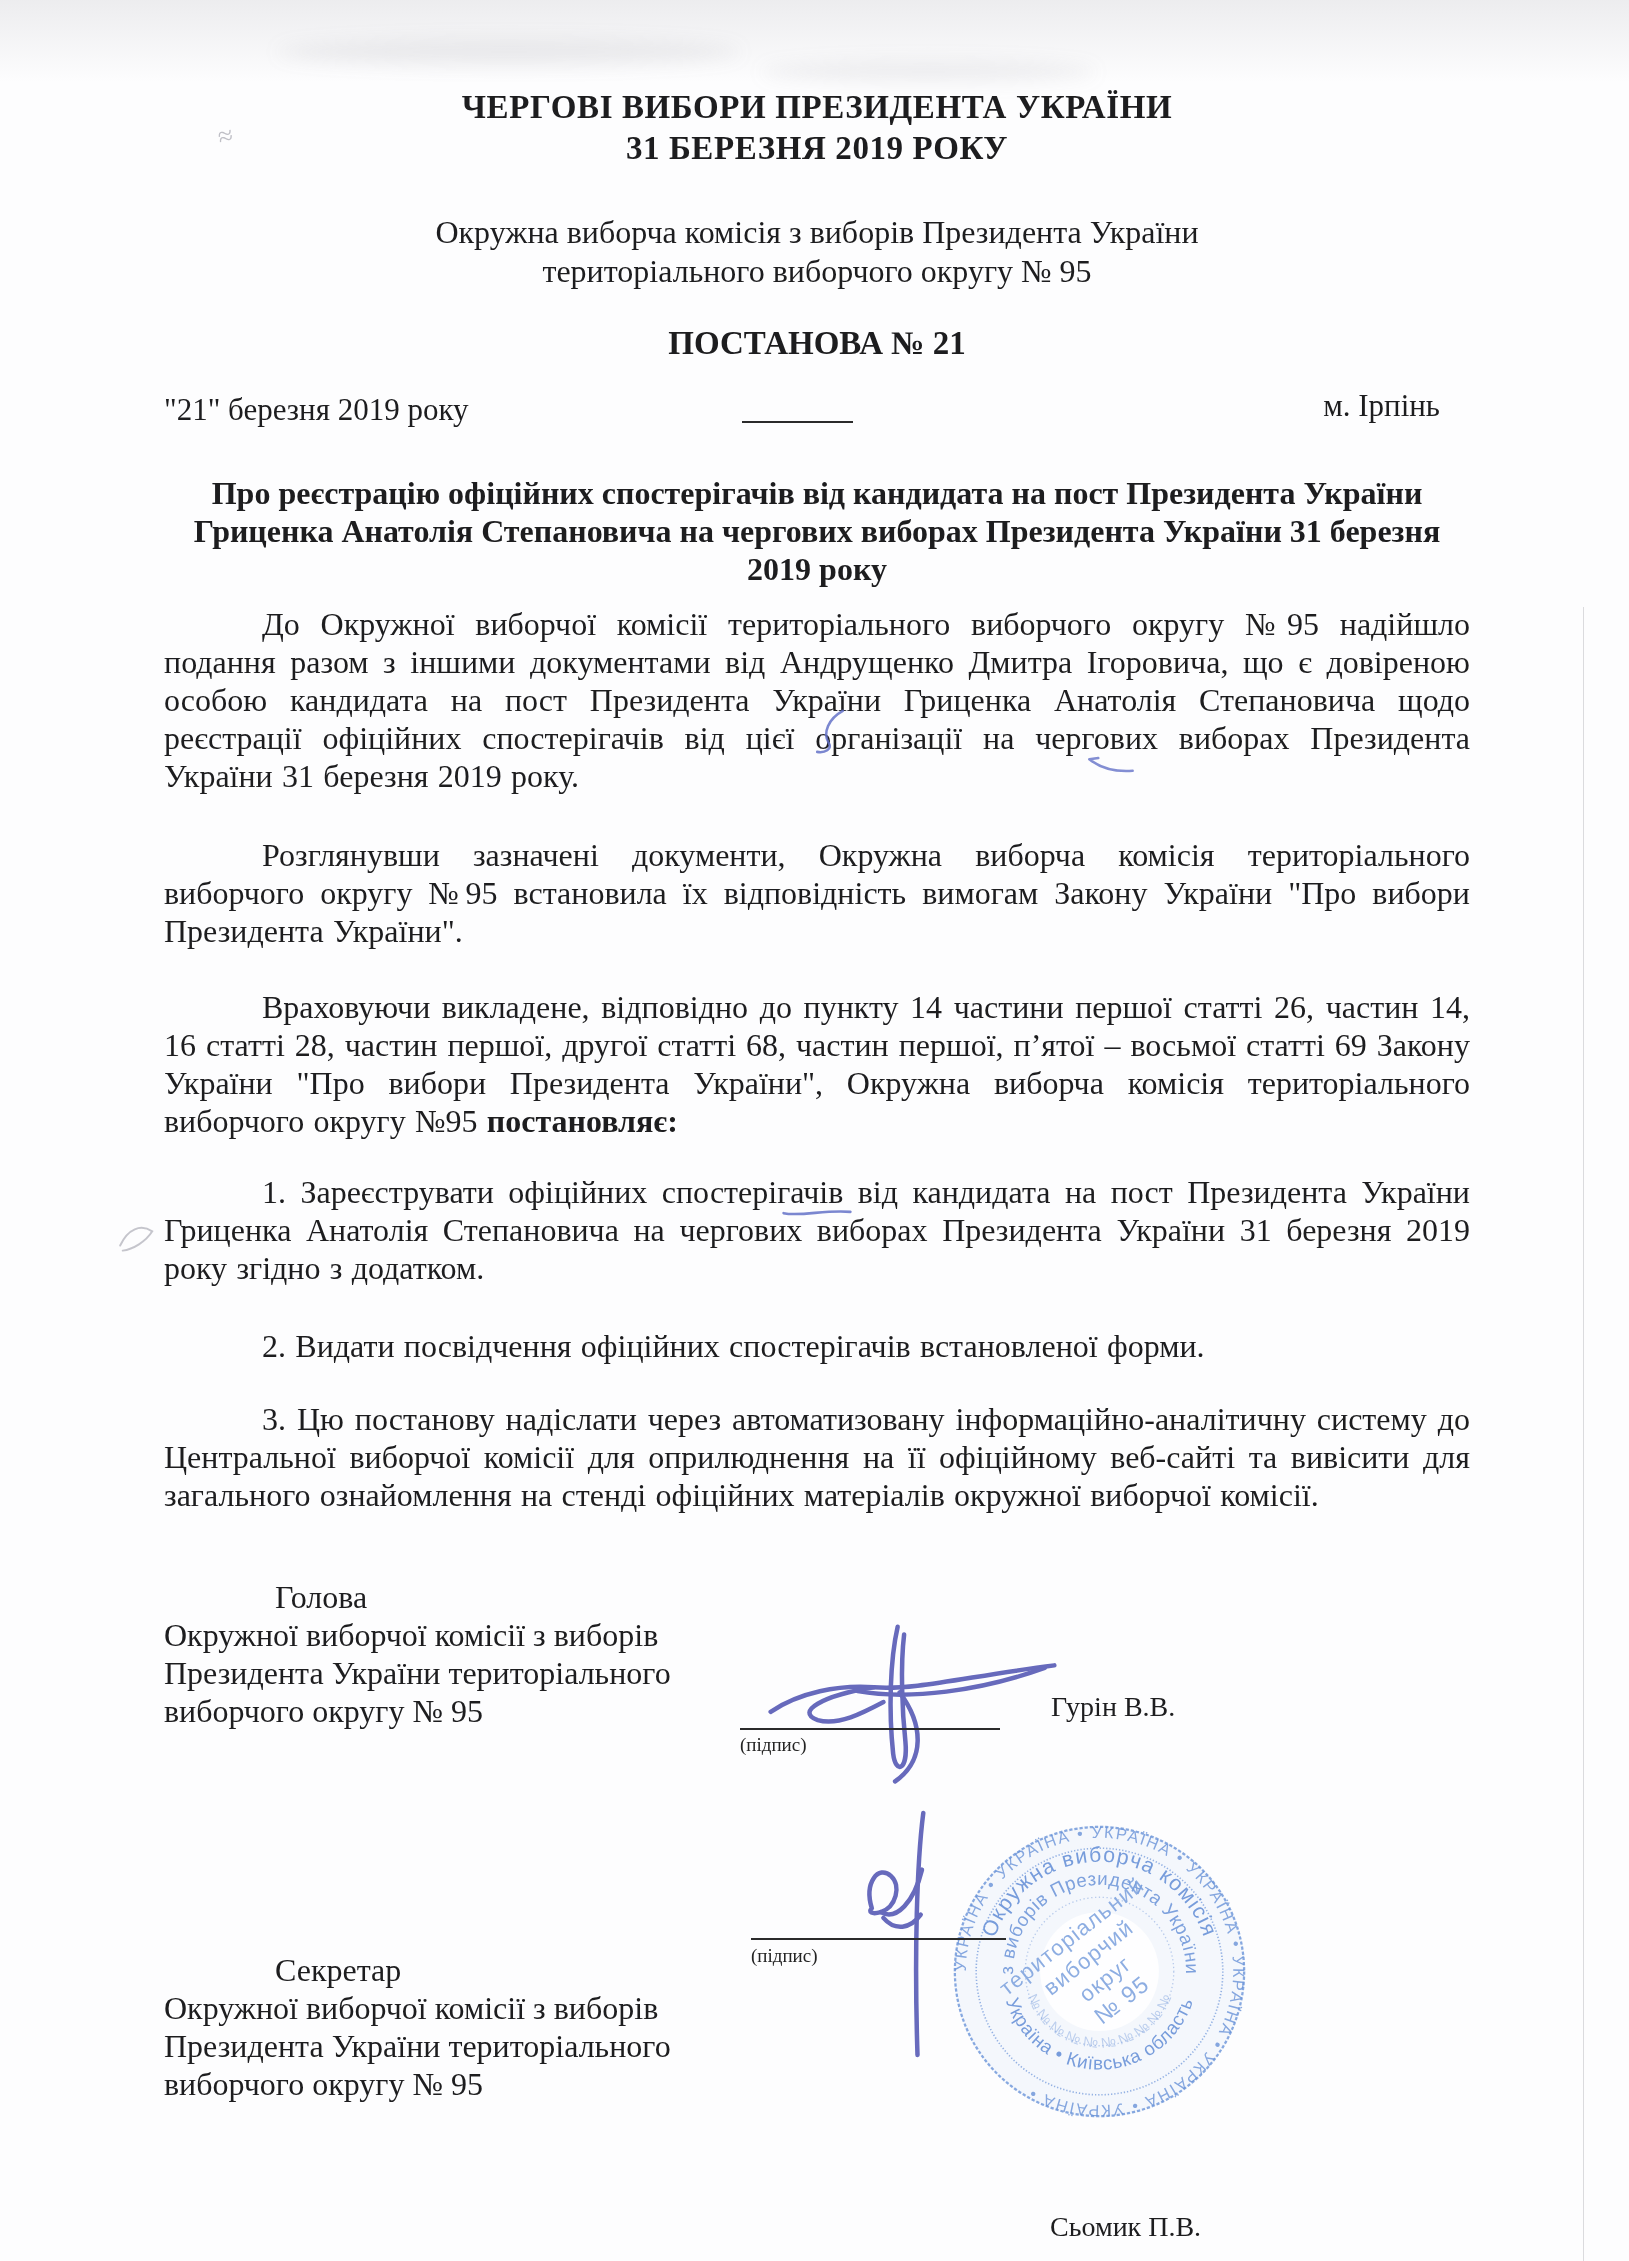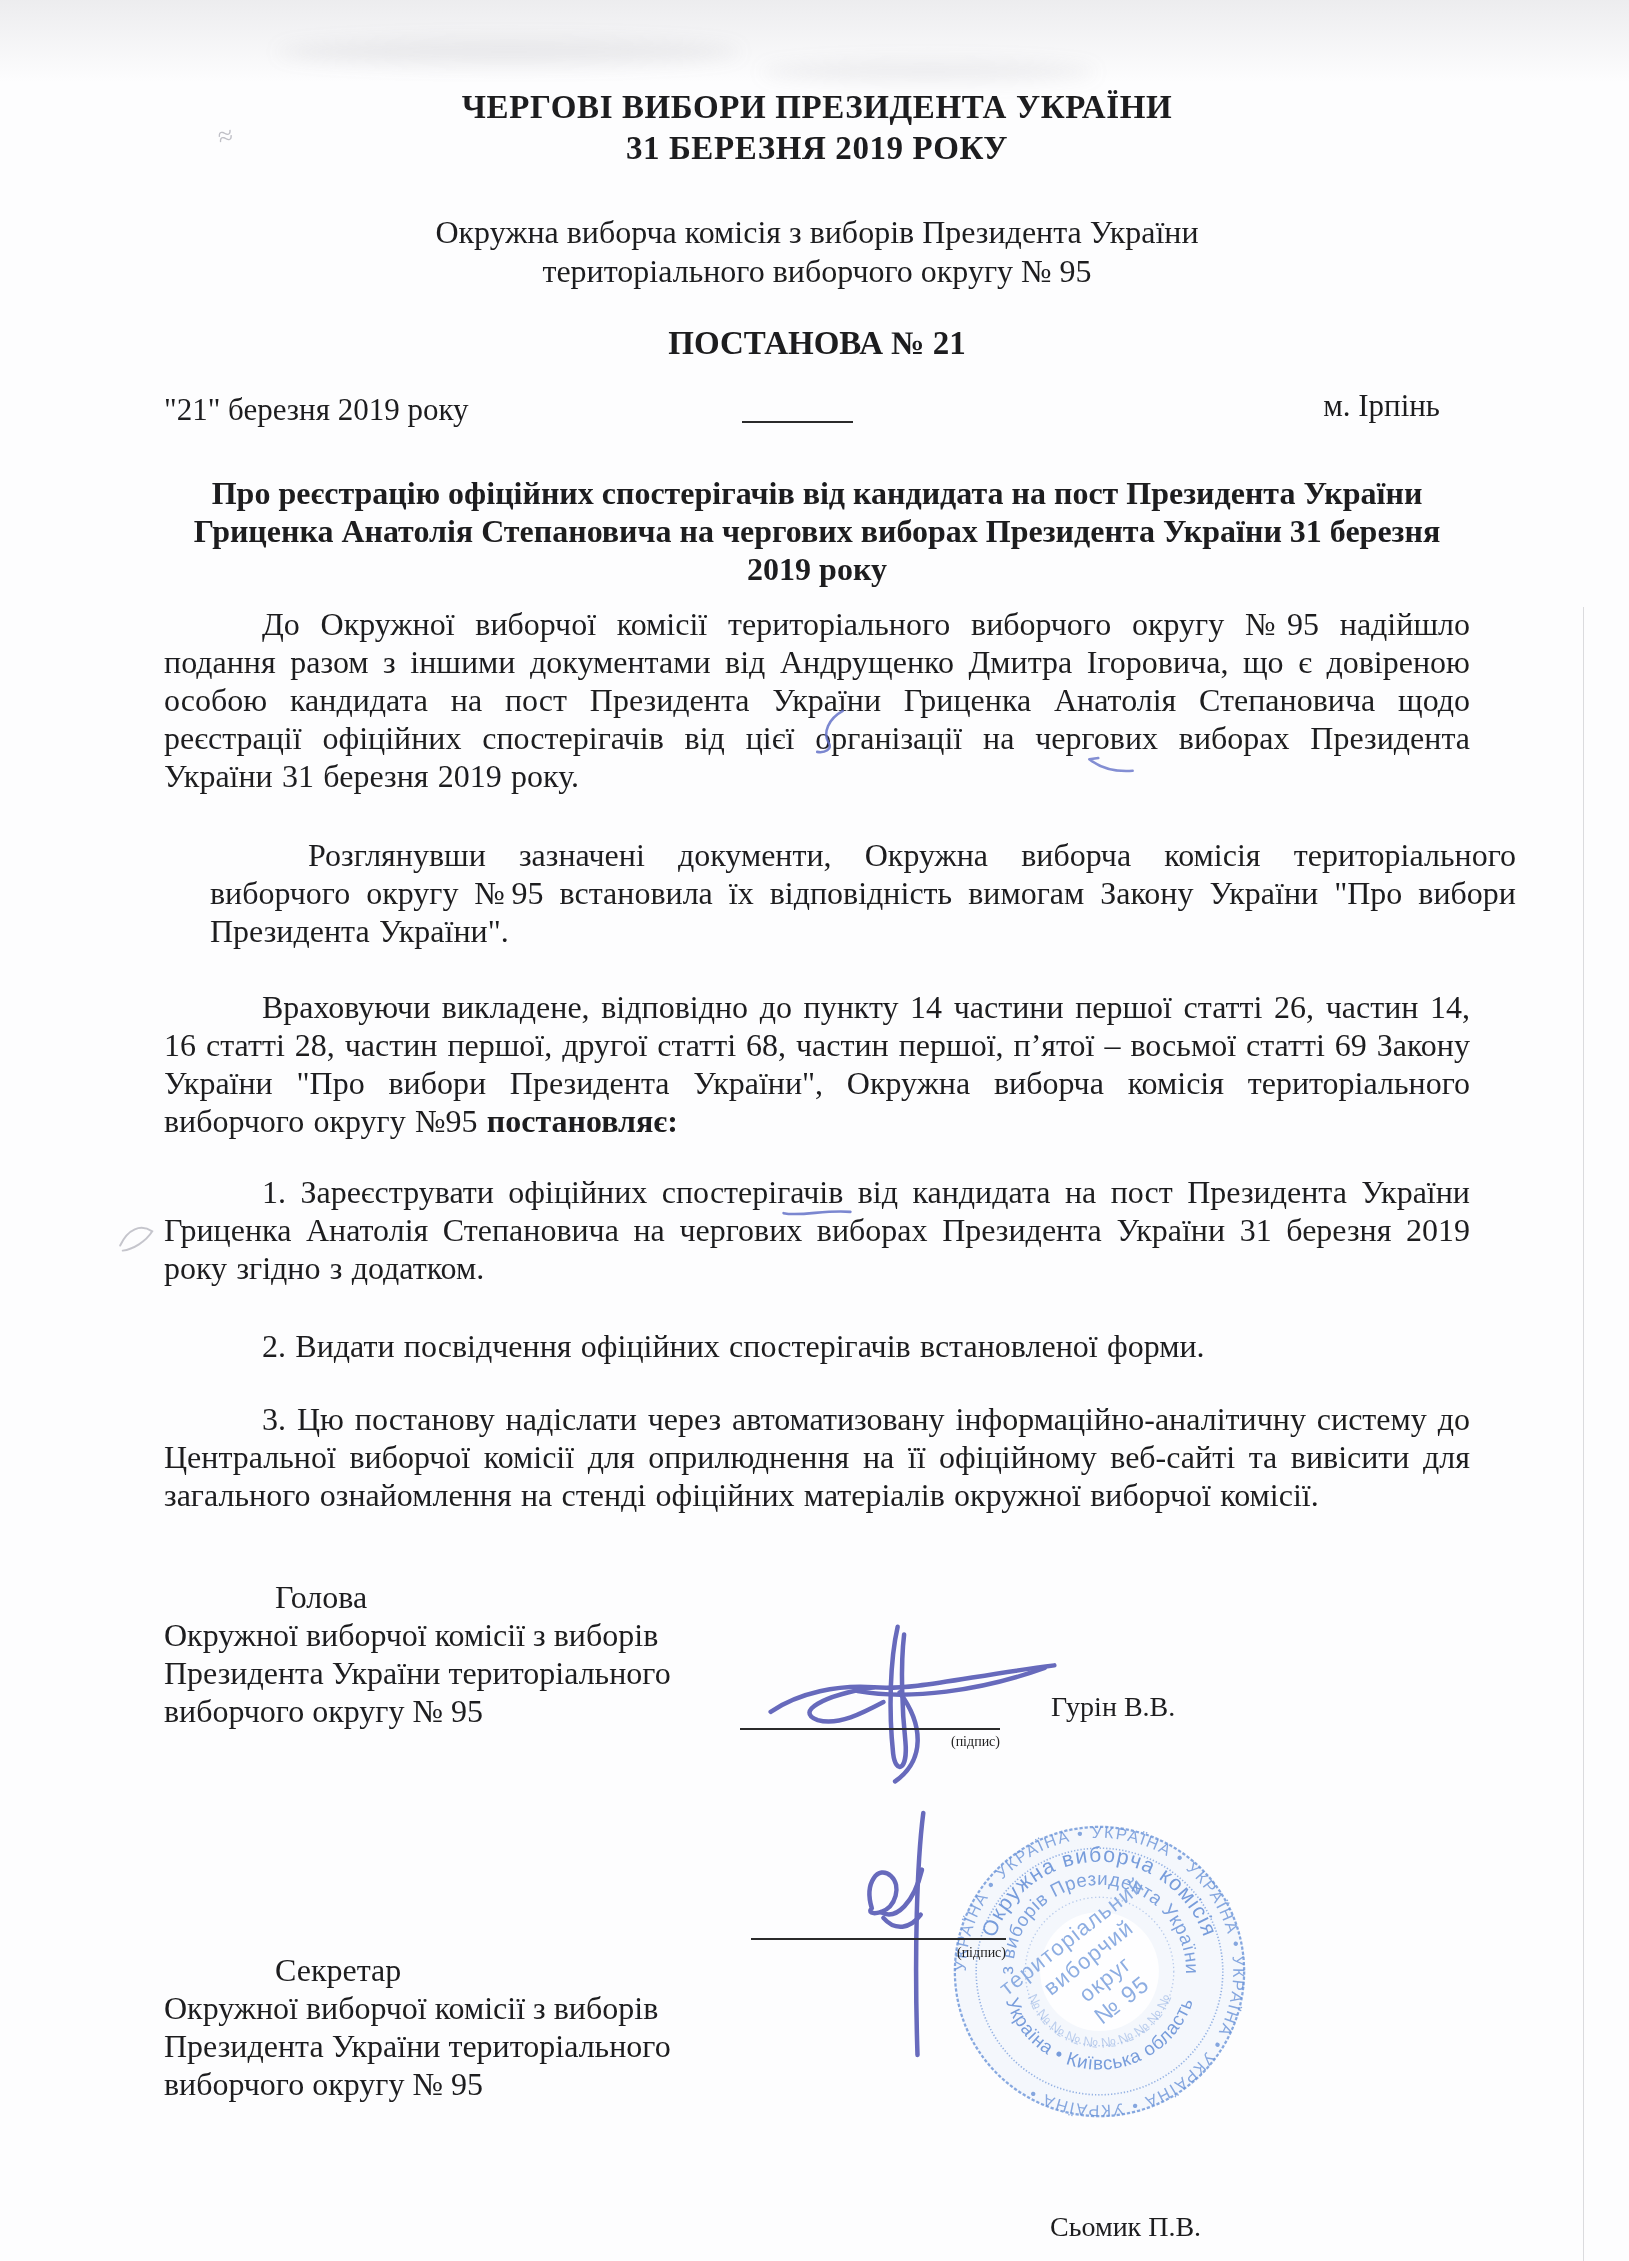--- a/index.html
+++ b/index.html
@@ -21,21 +21,21 @@
   .h-decree { font-size:33px; font-weight:bold; }
   .date-row { height:40px; font-size:31px; }
   .date-left { position:absolute; left:0; bottom:0; }
   .date-blank { position:absolute; left:578px; bottom:5.2px; width:111px; border-bottom:2.6px solid #2b2b2b; }
   .date-place { position:absolute; right:30px; bottom:3.9px; }
   .subject { font-size:32px; font-weight:bold; line-height:38px; }
   .para { font-size:32px; line-height:38px; text-align:justify; text-indent:98px; word-spacing:1.3px; }
   .role { font-size:32px; line-height:38px; }
   .role-first { margin-left:111px; }
   .sig-line { position:absolute; border-bottom:2.6px solid #2b2b2b; }
-  .sig-caption { position:absolute; font-size:14px; text-align:right; color:#242424; }
+  .sig-caption { position:absolute; font-size:19px; text-align:left; color:#242424; }
   .sig-name { position:absolute; font-size:28px; }
   .sig-svg { position:absolute; pointer-events:none; }
   .stamp-box { position:absolute; left:951px; top:1823px; width:297px; height:297px; }
   .scan-vline { position:absolute; left:1583px; top:607px; width:1.3px; height:1654px;
     background:#c9c9cd; opacity:0.65; }
   .pencil-mark { position:absolute; color:#b5b5bd; font-size:27px; opacity:0.85;
     transform:rotate(-12deg); font-family:"Liberation Serif", serif; }
   .pen-mark { position:absolute; }
   .z-text { position:relative; z-index:5; }
   .stamp-text { font-family:"Liberation Sans", sans-serif; }
@@ -70,21 +70,21 @@
   </div>
 
   <div class="content center subject" style="top:466px;">
     <div>Про реєстрацію офіційних спостерігачів  від кандидата на пост Президента України</div>
     <div>Гриценка Анатолія Степановича на чергових виборах  Президента України 31 березня</div>
     <div>2019 року</div>
   </div>
 
   <p class="content para" style="top:605px;">До Окружної виборчої комісії територіального виборчого округу №95 надійшло подання разом з іншими документами від Андрущенко Дмитра Ігоровича, що є довіреною особою кандидата на пост Президента України Гриценка Анатолія Степановича щодо реєстрації офіційних спостерігачів від цієї організації на чергових виборах Президента України 31 березня 2019 року.</p>
 
-  <p class="content para" style="top:836px;margin-left:46px;">Розглянувши зазначені документи, Окружна виборча комісія територіального виборчого округу №95 встановила їх відповідність вимогам Закону України "Про вибори Президента України".</p>
+  <p class="content para" style="top:836px;">Розглянувши зазначені документи, Окружна виборча комісія територіального виборчого округу №95 встановила їх відповідність вимогам Закону України "Про вибори Президента України".</p>
 
   <p class="content para" style="top:988px;"><span>Враховуючи викладене, відповідно до пункту 14 частини першої статті 26, частин 14, 16 статті 28, частин першої, другої статті 68, частин першої, п’ятої – восьмої статті 69 Закону України "Про вибори Президента України", Окружна виборча комісія територіального виборчого округу №95 </span><strong>постановляє:</strong></p>
 
   <p class="content para" style="top:1173px;">1. Зареєструвати офіційних спостерігачів від кандидата на пост Президента України Гриценка Анатолія Степановича на чергових виборах Президента України 31 березня 2019 року згідно з додатком.</p>
 
   <p class="content para" style="top:1327px;">2. Видати посвідчення офіційних спостерігачів встановленої форми.</p>
 
   <p class="content para" style="top:1400px;">3. Цю постанову надіслати через автоматизовану інформаційно-аналітичну систему до Центральної виборчої комісії для оприлюднення на її офіційному веб-сайті та вивісити для загального ознайомлення на стенді офіційних матеріалів окружної виборчої комісії.</p>
 
   <svg class="pen-mark" style="left:803px; top:707px;" width="54" height="50" viewBox="0 0 84 78">

